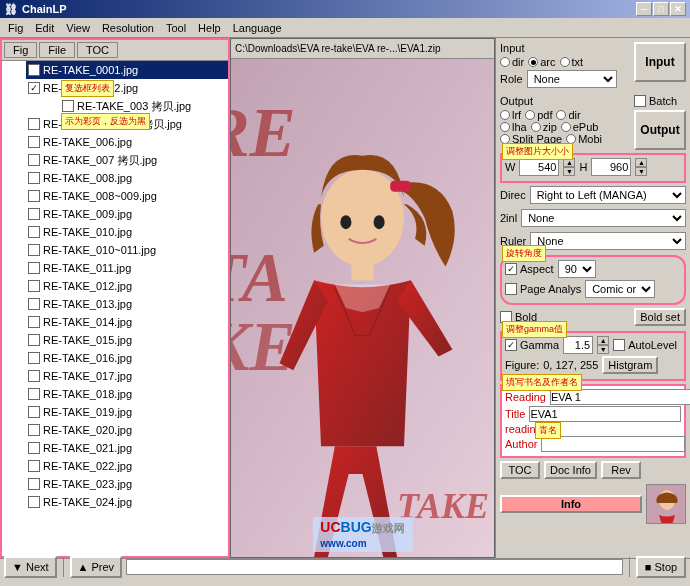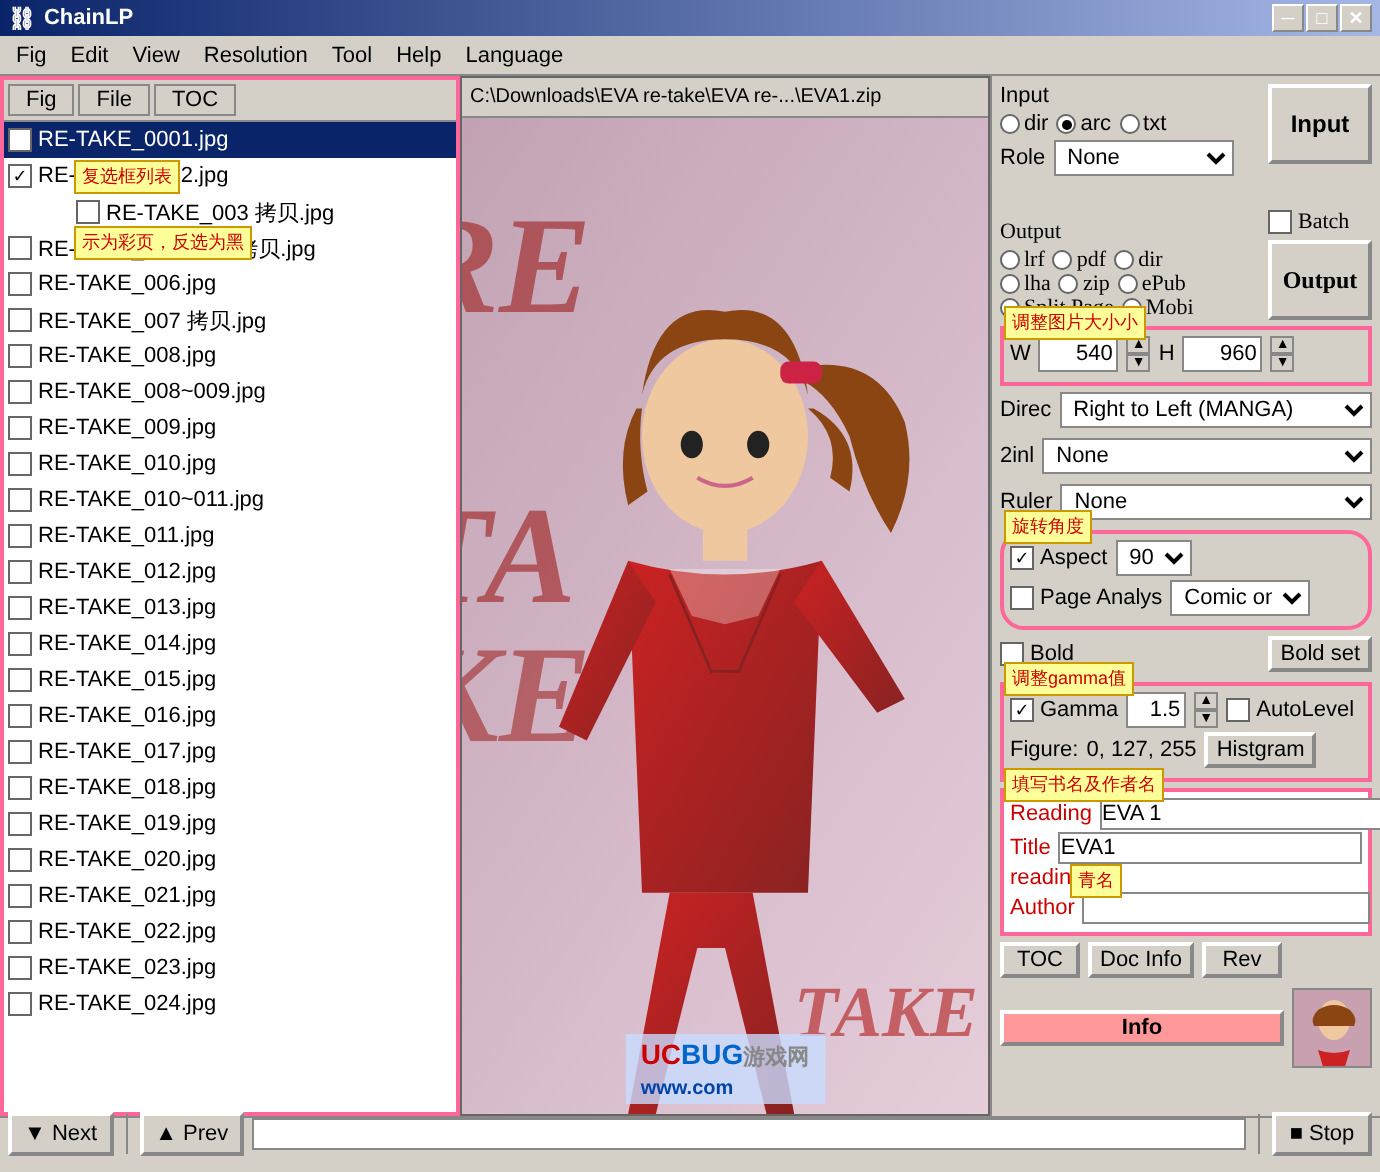--- a/index.html
+++ b/index.html
@@ -68,20 +68,21 @@
       font-size: 11px;
       cursor: pointer;
       border: 1px solid #888;
       background: #d4d0c8;
       margin-right: 2px;
     }
     .file-list {
       flex: 1;
       overflow-y: auto;
       background: white;
+      margin-left: 24px;
     }
     .file-item {
       display: flex;
       align-items: center;
       padding: 1px 2px;
       height: 18px;
       font-size: 11px;
       cursor: pointer;
     }
     .file-item:first-child { background: #0a246a; color: white; }
@@ -501,21 +502,21 @@
         <div class="row" style="margin-top:2px;">
           <span class="label">Role</span>
           <select class="select-box" style="width:90px;">
             <option>None</option>
           </select>
         </div>
       </div>
       <div class="big-btn">Input</div>
     </div>
 
-    <div style="display:flex; gap:4px; align-items:flex-end; margin-top:12px;font-family:Liberation Serif, serif;">
+    <div style="display:flex; gap:4px; align-items:flex-start; margin-top:2px;">
       <div style="flex:1;">
         <div class="label" style="margin-bottom:2px;">Output</div>
         <div class="radio-group">
           <div class="radio-item">
             <div class="radio-circle"></div>
             <span>lrf</span>
           </div>
           <div class="radio-item">
             <div class="radio-circle"></div>
             <span>pdf</span>

